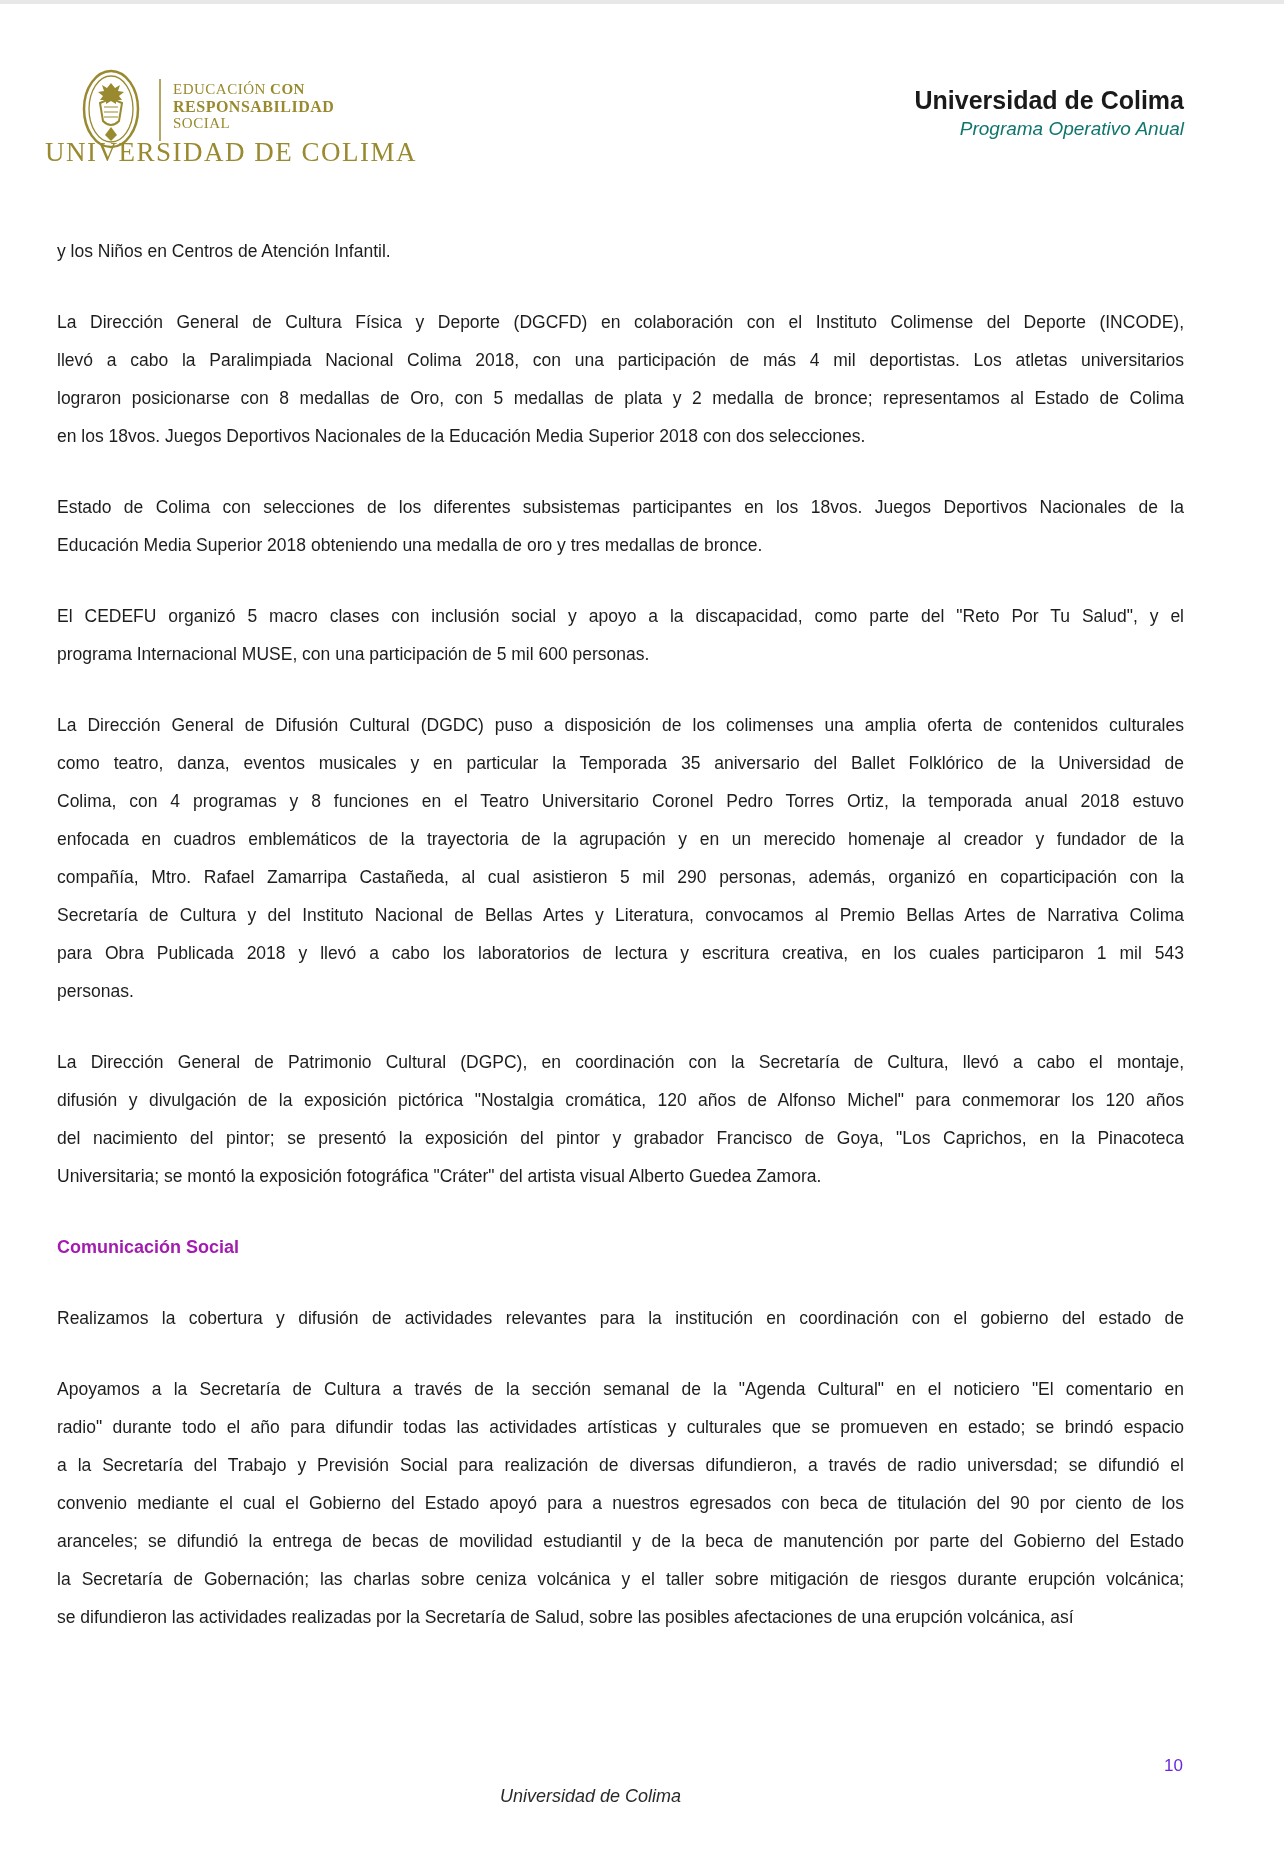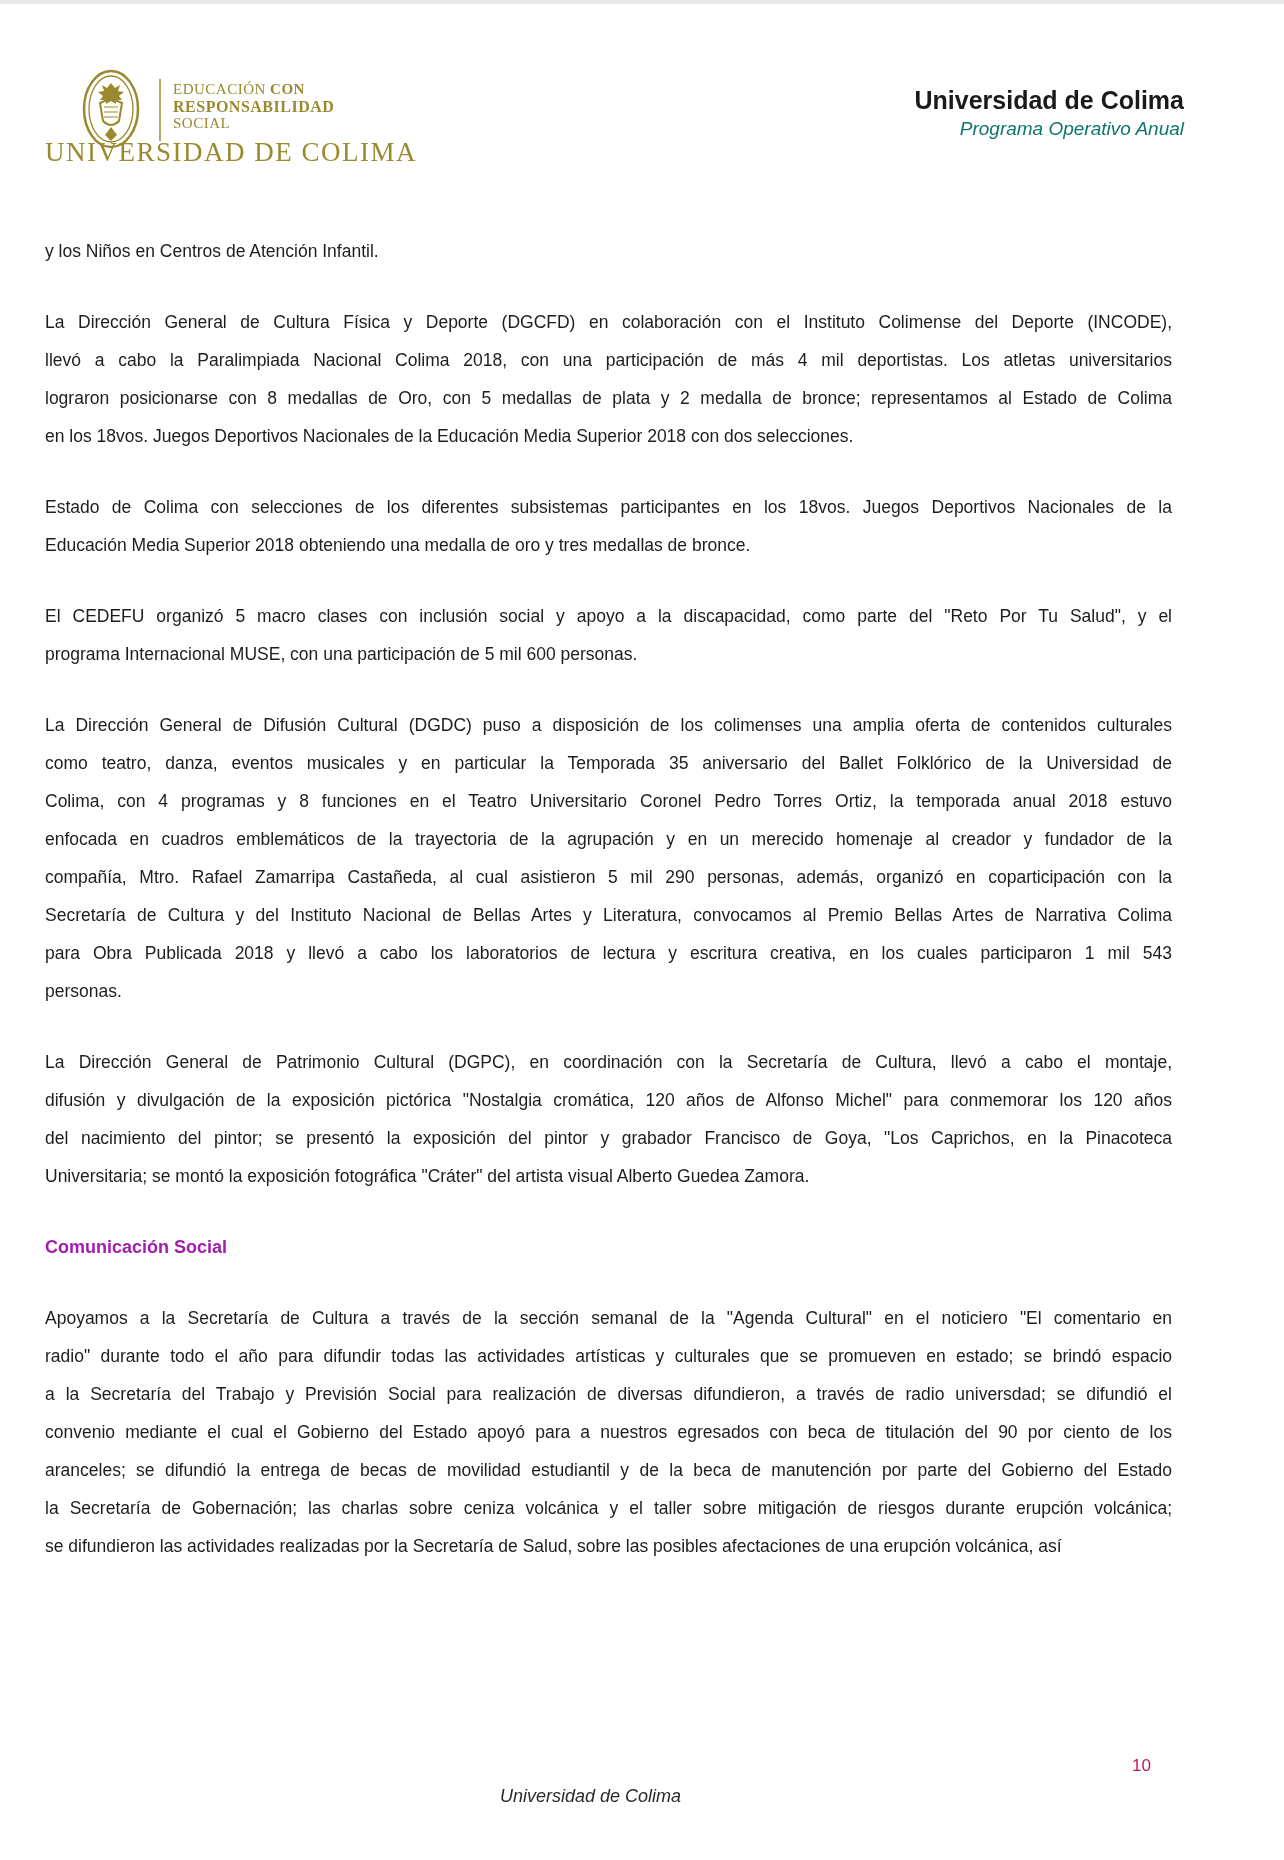--- a/index.html
+++ b/index.html
@@ -41,43 +41,43 @@
   }
   .header-right .hr-title {
     font-size: 25px; font-weight: bold; color: #1a1a1a; line-height: 28px;
   }
   .header-right .hr-subtitle {
     font-size: 19px; font-style: italic; color: #0f766e; line-height: 24px; margin-top: 3px;
   }
 
   
   .content {
-    position: absolute; left: 45px; top: 228px; width: 1127px;
+    position: absolute; left: 57px; top: 228px; width: 1127px;
     font-size: 17.5px; color: #1d1d1d;
   }
   .para { margin-bottom: 33px; }
   .tline {
     height: 38px; line-height: 38px; overflow: hidden;
     text-align: justify; text-align-last: justify;
     white-space: normal;
   }
   .tline-last { text-align-last: left; }
   .section-heading {
     font-size: 18px; font-weight: bold; color: #a21caf;
     height: 38px; line-height: 38px; margin-bottom: 33px;
   }
 
   
   .footer-center {
     position: absolute; left: 500px; top: 1782px;
     font-size: 18px; font-style: italic; color: #2a2a2a;
   }
   .page-number {
-    position: absolute; left: 1132px; top: 1752px;
-    font-size: 17px; color: #be185d;
+    position: absolute; left: 1164px; top: 1752px;
+    font-size: 17px; color: #6d28d9;
   }
 </style>
 </head>
 <body>
 
 <div class="page">
 
   <div class="logo-block">
     <svg class="crest" viewBox="0 0 58 80" xmlns="http://www.w3.org/2000/svg">
       <ellipse cx="29" cy="40" rx="27" ry="38" fill="none" stroke="#9a8a2f" stroke-width="2.5"></ellipse>
@@ -131,20 +131,21 @@
         <div class="tline tline-last">personas.</div>
       </div>
     <div class="para">
         <div class="tline">La Dirección General de Patrimonio Cultural (DGPC), en coordinación con la Secretaría de Cultura, llevó a cabo el montaje,</div>
         <div class="tline">difusión y divulgación de la exposición pictórica "Nostalgia cromática, 120 años de Alfonso Michel" para conmemorar los 120 años</div>
         <div class="tline">del nacimiento del pintor; se presentó la exposición del pintor y grabador Francisco de Goya, "Los Caprichos, en la Pinacoteca</div>
         <div class="tline tline-last">Universitaria; se montó la exposición fotográfica "Cráter" del artista visual Alberto Guedea Zamora.</div>
       </div>
     <h2 class="section-heading">Comunicación Social</h2>
     <div class="para">
+        <div class="tline">Realizamos la cobertura y difusión de actividades relevantes para la institución en coordinación con el gobierno del estado de</div>
       </div>
     <div class="para">
         <div class="tline">Apoyamos a la Secretaría de Cultura a través de la sección semanal de la "Agenda Cultural" en el noticiero "El comentario en</div>
         <div class="tline">radio" durante todo el año para difundir todas las actividades artísticas y culturales que se promueven en estado; se brindó espacio</div>
         <div class="tline">a la Secretaría del Trabajo y Previsión Social para realización de diversas difundieron, a través de  radio universdad; se difundió el</div>
         <div class="tline">convenio mediante el cual el Gobierno del Estado apoyó para a nuestros egresados con beca de titulación del 90 por ciento de los</div>
         <div class="tline">aranceles; se difundió  la entrega de becas de movilidad estudiantil y de la beca de manutención por parte del Gobierno del Estado</div>
         <div class="tline">la Secretaría de Gobernación; las charlas sobre ceniza volcánica y el taller sobre mitigación de riesgos durante erupción volcánica;</div>
         <div class="tline tline-last">se difundieron las actividades realizadas por la Secretaría de Salud, sobre las posibles afectaciones de una erupción volcánica, así</div>
       </div>

